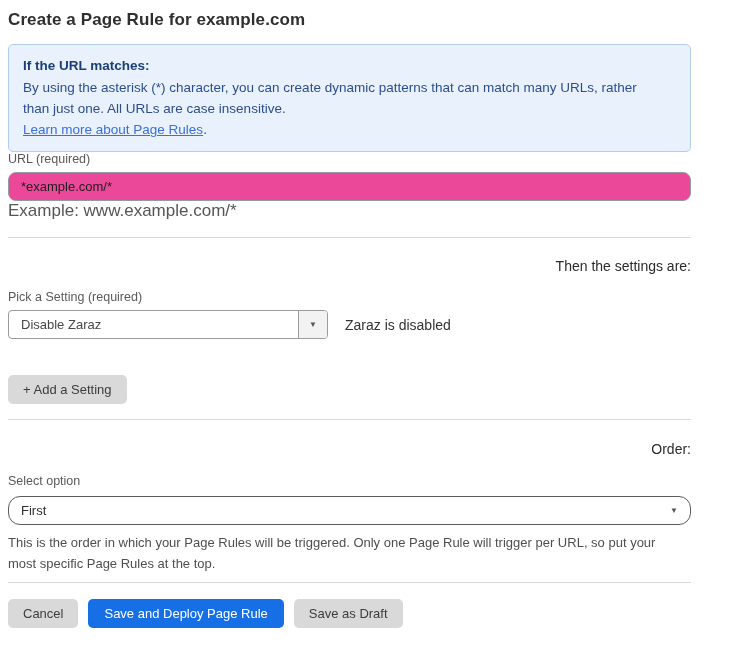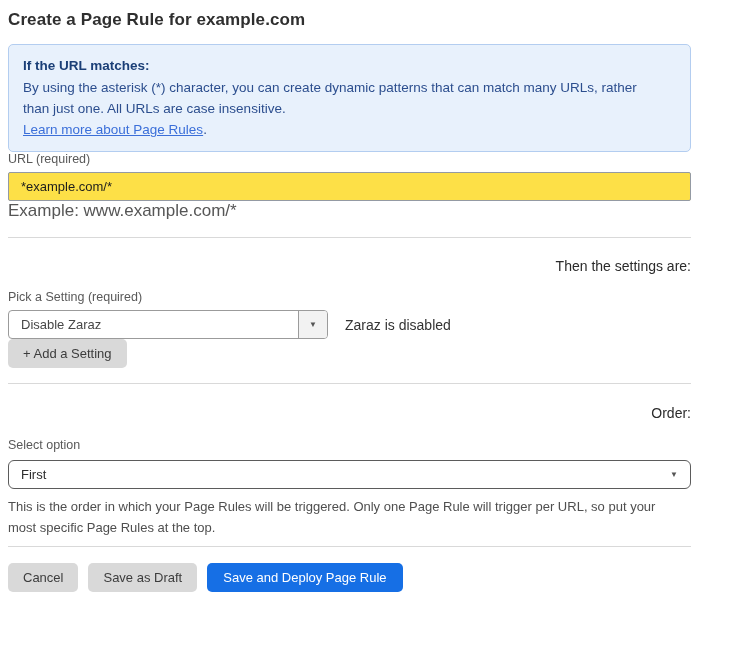--- a/index.html
+++ b/index.html
@@ -31,23 +31,23 @@
   .info-body { color: #2c4e8e; max-width: 640px; }
   .link {
     color: #3b6fd9; text-decoration: underline; cursor: pointer;
   }
 
   .field-label {
     font-size: 12.5px; color: #595959; display: block; margin-bottom: 6px;
   }
   .url-input {
     width: 683px; height: 29px;
-    background: #fde047;
+    background: #ec4899;
     border: 1px solid #949aa3;
-    border-radius: 2px;
+    border-radius: 8px;
     padding: 0 12px;
     font-size: 13px; color: #1d1d1d;
     font-family: "Liberation Sans", "DejaVu Sans", sans-serif;
     outline: none;
   }
   .hint {
     font-size: 17px; color: #565656; 
   }
 
   hr.divider {
@@ -88,28 +88,28 @@
     margin-left: 17px; font-size: 14px; color: #333333;
   }
 
   .btn {
     height: 29px; padding: 0 15px;
     border: none; border-radius: 5px;
     background: #d9d9d9; color: #3c3c3c;
     font-size: 13px; font-family: "Liberation Sans", "DejaVu Sans", sans-serif;
     cursor: pointer;
   }
-  .add-setting-btn { display: inline-block; }
+  .add-setting-btn { margin-top: 36px; display: inline-block; }
 
   .order-heading { margin-top: 21px; }
   .order-label { margin-top: 17px; margin-bottom: 8px; }
   .order-select {
     width: 683px; height: 29px;
     border: 1px solid #5b5b5b;
-    border-radius: 6px;
+    border-radius: 12px;
     background: #ffffff;
     display: flex; align-items: center; justify-content: space-between;
     padding: 0 12px;
     font-size: 13px; color: #2e2e2e;
     cursor: pointer;
     margin-top: 6px;
   }
   .helper-text {
     margin-top: 7px;
     font-size: 13px; color: #4f4f4f;
@@ -166,17 +166,17 @@
       <span>First</span>
       <span class="caret">▼</span>
     </div>
 
     <p class="helper-text">This is the order in which your Page Rules will be triggered. Only one Page Rule will trigger per URL, so put your most specific Page Rules at the top.</p>
 
     <hr class="divider divider-3">
 
     <div class="footer-row">
       <button class="btn">Cancel</button>
+      <button class="btn primary">Save and Deploy Page Rule</button>
       <button class="btn">Save as Draft</button>
-      <button class="btn primary">Save and Deploy Page Rule</button>
     </div>
   </div>
 </div>
 
 </body></html>

